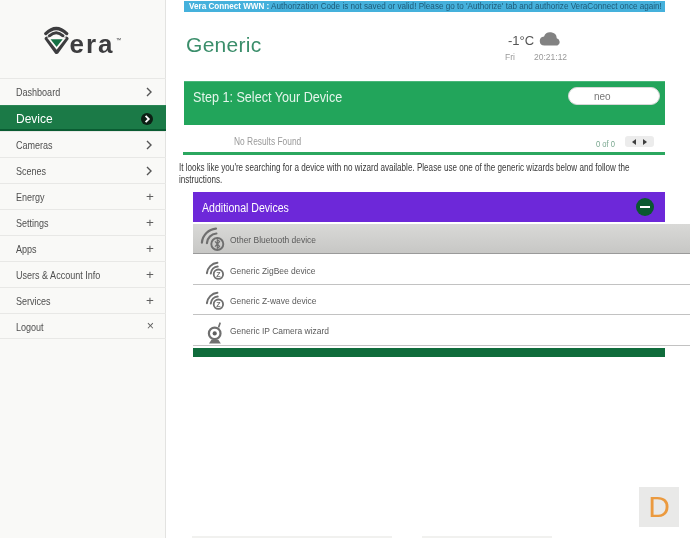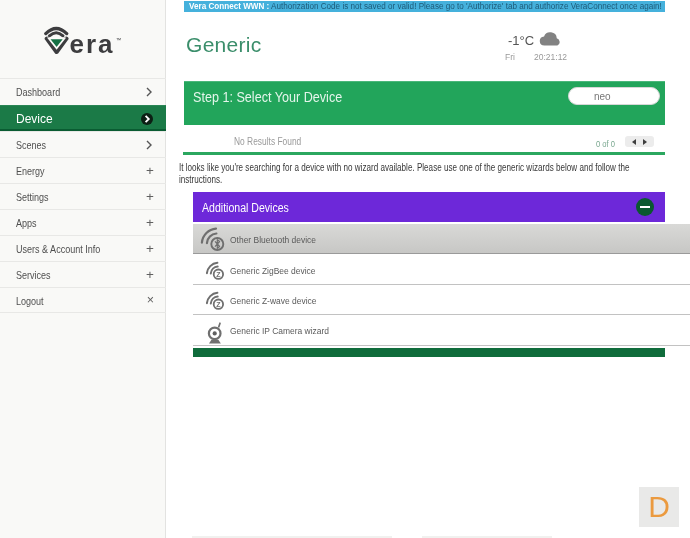--- a/index.html
+++ b/index.html
@@ -76,20 +76,23 @@
     <div class="menu">
       <div class="mi"><span class="cx">Dashboard</span><span class="chev"><svg width="6" height="10" viewBox="0 0 6 10">
               <path d="M1 1 L5 5 L1 9" fill="none" stroke="#555" stroke-width="1.4"></path>
             </svg></span></div>
       <div class="mi sel"><span style="font-size:12px;">Device</span>
         <span class="chev" style="top:7px;right:13px;"><svg width="12" height="12" viewBox="0 0 12 12">
               <circle cx="6" cy="6" r="6" fill="#0c1f14"></circle>
               <path d="M4.6 2.8 L7.8 6 L4.6 9.2" fill="none" stroke="#fff" stroke-width="1.8"></path>
             </svg></span>
       </div>
+      <div class="mi"><span class="cx">Cameras</span><span class="chev"><svg width="6" height="10" viewBox="0 0 6 10">
+              <path d="M1 1 L5 5 L1 9" fill="none" stroke="#555" stroke-width="1.4"></path>
+            </svg></span></div>
       <div class="mi"><span class="cx">Scenes</span><span class="chev"><svg width="6" height="10" viewBox="0 0 6 10">
               <path d="M1 1 L5 5 L1 9" fill="none" stroke="#555" stroke-width="1.4"></path>
             </svg></span></div>
       <div class="mi"><span class="cx">Energy</span><span class="ric">+</span></div>
       <div class="mi"><span class="cx">Settings</span><span class="ric">+</span></div>
       <div class="mi"><span class="cx">Apps</span><span class="ric">+</span></div>
       <div class="mi"><span class="cx">Users &amp; Account Info</span><span class="ric">+</span></div>
       <div class="mi"><span class="cx">Services</span><span class="ric">+</span></div>
       <div class="mi last"><span class="cx">Logout</span><span class="ric" style="font-size:12.5px;">×</span></div>
     </div>

